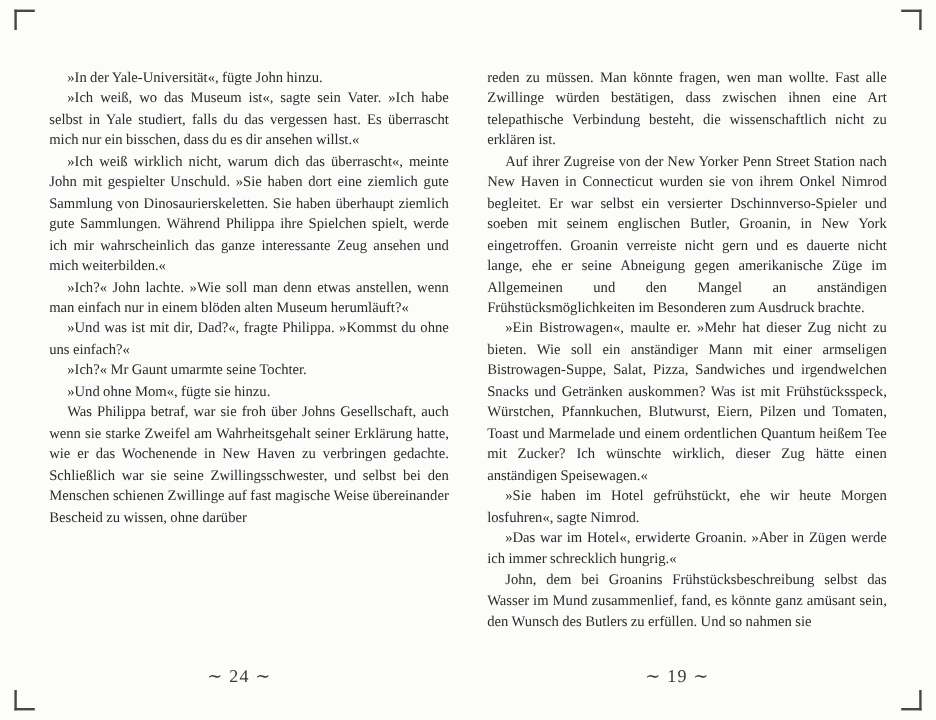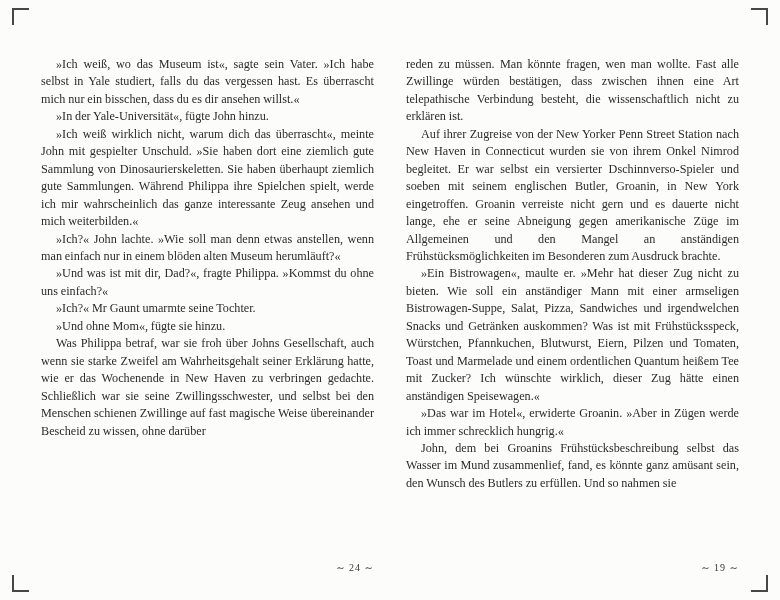--- a/index.html
+++ b/index.html
@@ -38,51 +38,52 @@
       hyphens: auto;
       -webkit-hyphens: auto;
       word-spacing: -0.2px;
     }
     .page-text p.indent { text-indent: 15px; }
 
     .folio {
       position: absolute;
       bottom: 0;
       left: 0;
-      right: 0;
-      text-align: right;
-      font-size: 10px;
+      right: 16px;
+      text-align: center;
+      font-size: 15px;
       letter-spacing: 1px;
       color: #383838;
     }
   </style>
 </head>
 <body>
 
 <div class="crop crop-tl"></div>
 <div class="crop crop-tr"></div>
 <div class="crop crop-bl"></div>
 <div class="crop crop-br"></div>
 
 <div class="page page-left">
   <div class="page-text">
+    <p class="indent">»In der Yale-Universität«, fügte John hinzu.</p>
     <p class="indent">»Ich weiß, wo das Museum ist«, sagte sein Vater. »Ich habe selbst in Yale studiert, falls du das vergessen hast. Es überrascht mich nur ein bisschen, dass du es dir ansehen willst.«</p>
-    <p class="indent">»In der Yale-Universität«, fügte John hinzu.</p>
     <p class="indent">»Ich weiß wirklich nicht, warum dich das überrascht«, meinte John mit gespielter Unschuld. »Sie haben dort eine ziemlich gute Sammlung von Dinosaurierskeletten. Sie haben überhaupt ziemlich gute Sammlungen. Während Philippa ihre Spielchen spielt, werde ich mir wahrscheinlich das ganze interessante Zeug ansehen und mich weiterbilden.«</p>
     <p class="indent">»Ich?« John lachte. »Wie soll man denn etwas anstellen, wenn man einfach nur in einem blöden alten Museum herumläuft?«</p>
     <p class="indent">»Und was ist mit dir, Dad?«, fragte Philippa. »Kommst du ohne uns einfach?«</p>
     <p class="indent">»Ich?« Mr Gaunt umarmte seine Tochter.</p>
     <p class="indent">»Und ohne Mom«, fügte sie hinzu.</p>
     <p class="indent">Was Philippa betraf, war sie froh über Johns Gesellschaft, auch wenn sie starke Zweifel am Wahrheitsgehalt seiner Erklärung hatte, wie er das Wochenende in New Haven zu verbringen gedachte. Schließlich war sie seine Zwillingsschwester, und selbst bei den Menschen schienen Zwillinge auf fast magische Weise übereinander Bescheid zu wissen, ohne darüber</p>
   </div>
   <div class="folio">∼ 24 ∼</div>
 </div>
 
 <div class="page page-right">
   <div class="page-text">
     <p>reden zu müssen. Man könnte fragen, wen man wollte. Fast alle Zwillinge würden bestätigen, dass zwischen ihnen eine Art telepathische Verbindung besteht, die wissenschaftlich nicht zu erklären ist.</p>
     <p class="indent">Auf ihrer Zugreise von der New Yorker Penn Street Station nach New Haven in Connecticut wurden sie von ihrem Onkel Nimrod begleitet. Er war selbst ein versierter Dschinnverso-Spieler und soeben mit seinem englischen Butler, Groanin, in New York eingetroffen. Groanin verreiste nicht gern und es dauerte nicht lange, ehe er seine Abneigung gegen amerikanische Züge im Allgemeinen und den Mangel an anständigen Frühstücksmöglichkeiten im Besonderen zum Ausdruck brachte.</p>
     <p class="indent">»Ein Bistrowagen«, maulte er. »Mehr hat dieser Zug nicht zu bieten. Wie soll ein anständiger Mann mit einer armseligen Bistrowagen-Suppe, Salat, Pizza, Sandwiches und irgendwelchen Snacks und Getränken auskommen? Was ist mit Frühstücksspeck, Würstchen, Pfannkuchen, Blutwurst, Eiern, Pilzen und Tomaten, Toast und Marmelade und einem ordentlichen Quantum heißem Tee mit Zucker? Ich wünschte wirklich, dieser Zug hätte einen anständigen Speisewagen.«</p>
+    <p class="indent">»Sie haben im Hotel gefrühstückt, ehe wir heute Morgen losfuhren«, sagte Nimrod.</p>
     <p class="indent">»Das war im Hotel«, erwiderte Groanin. »Aber in Zügen werde ich immer schrecklich hungrig.«</p>
     <p class="indent">John, dem bei Groanins Frühstücksbeschreibung selbst das Wasser im Mund zusammenlief, fand, es könnte ganz amüsant sein, den Wunsch des Butlers zu erfüllen. Und so nahmen sie</p>
   </div>
   <div class="folio">∼ 19 ∼</div>
 </div>
 
 </body></html>

